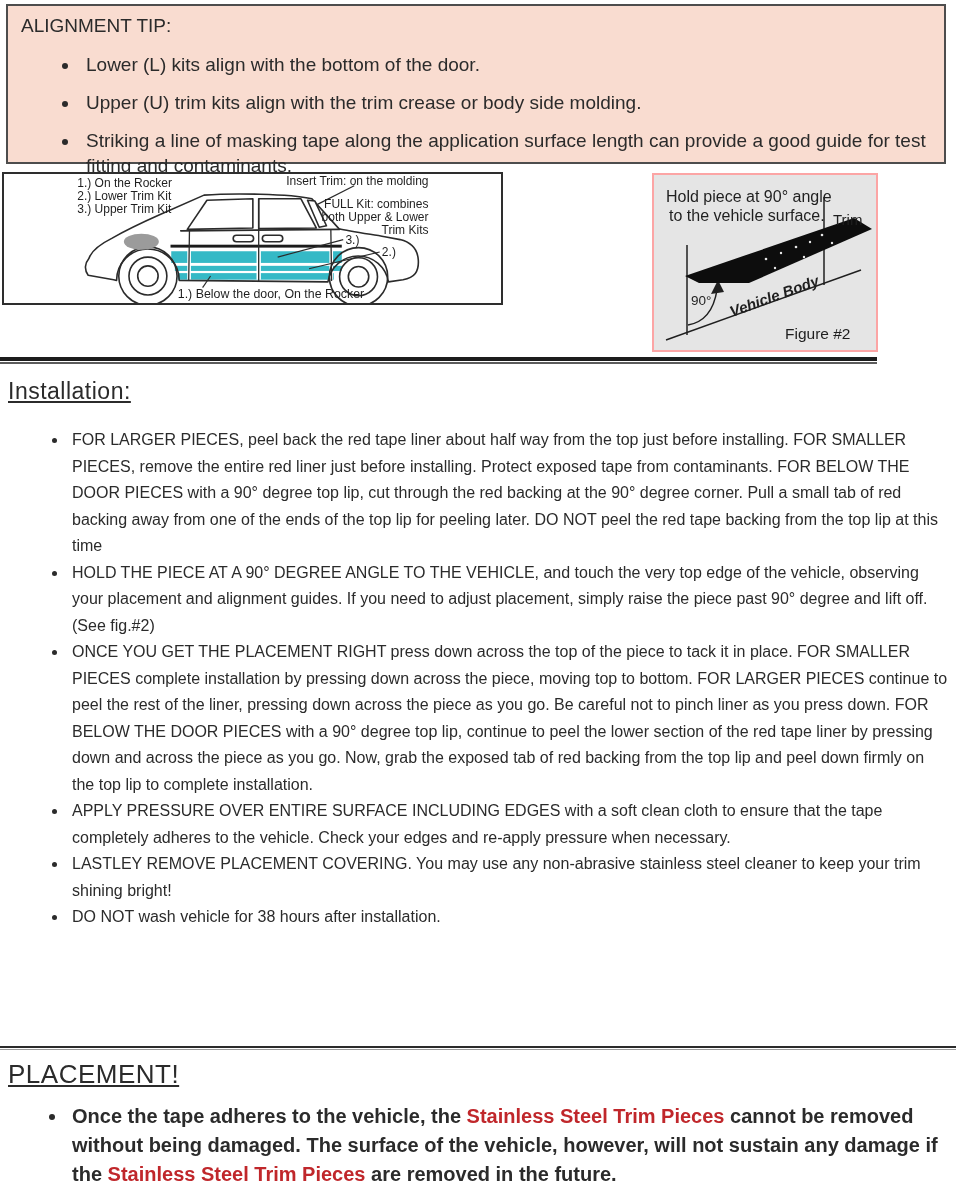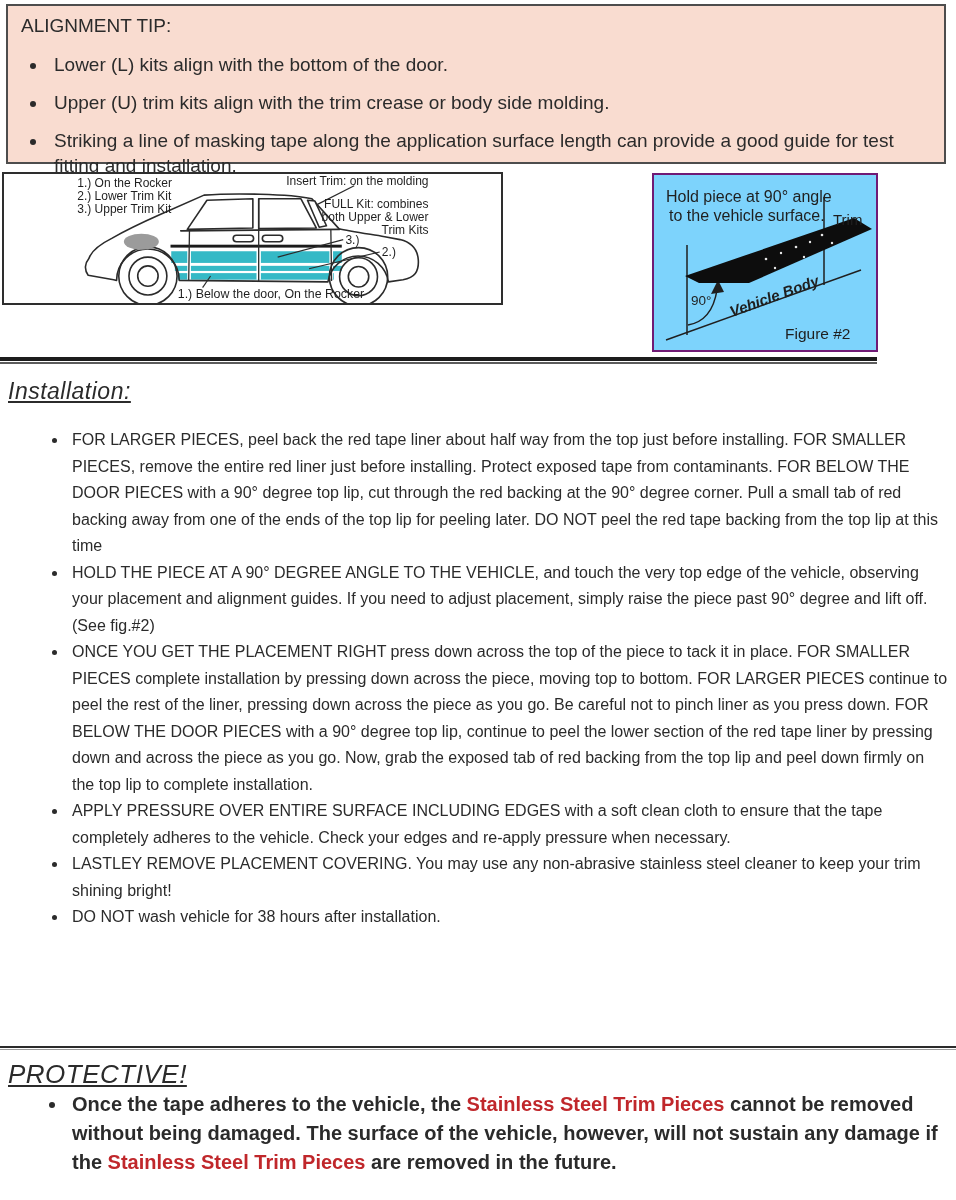--- a/index.html
+++ b/index.html
@@ -7,69 +7,69 @@
     position:relative; width:956px; height:1200px; background:#ffffff;
     font-family:"Liberation Sans", sans-serif; color:#2b2b2b; overflow:hidden;
   }
 
   
   .tip-box {
     position:absolute; left:6px; top:4px; width:940px; height:160px;
     background:#f9dcd0; border:2px solid #4d4d4d; box-sizing:border-box;
   }
   .tip-title { margin:9px 0 0 13px; font-size:19px; font-weight:normal; }
-  .tip-list { margin:15px 0 0 0; padding-left:40px; }
+  .tip-list { margin:15px 0 0 0; padding-left:72px; }
   .tip-list li { font-size:19px; line-height:25px; margin-bottom:13px; padding-left:6px; }
 
   
   .car-box {
     position:absolute; left:2px; top:172px; width:501px; height:133px;
     border:2px solid #2e2e2e; box-sizing:border-box; background:#fff;
   }
   .fig2-box {
     position:absolute; left:652px; top:173px; width:226px; height:179px;
-    border:2px solid #701a75; box-sizing:border-box; background:#7dd3fc;
+    border:2px solid #fca5a5; box-sizing:border-box; background:#e5e5e5;
   }
   .car-box svg, .fig2-box svg { display:block; width:100%; height:100%; }
   svg text { font-family:"Liberation Sans", sans-serif; fill:#1f1f1f; }
 
   
   .divider1 { position:absolute; left:0; top:357px; width:877px; }
   .divider1 .thick { height:4px; background:#1c1c1c; }
   .divider1 .thin  { height:2px; background:#5c5c5c; margin-top:1px; }
   .divider2 { position:absolute; left:0; top:1046px; width:956px; }
   .divider2 .thick { height:2px; background:#2b2b2b; }
   .divider2 .thin  { height:1px; background:#9a9a9a; margin-top:1px; }
 
   
   .install { position:absolute; left:8px; top:378px; width:940px; }
   .section-heading {
-    font-size:23px; font-style:italic; font-weight:normal;
+    font-size:23px; font-weight:normal;
     text-decoration:underline; margin:0; letter-spacing:0.5px;
   }
   .install ul { margin:22px 0 0 0; padding-left:60px; }
   .install li { font-size:16px; line-height:26.5px; padding-left:4px; }
 
   
   .important { position:absolute; left:8px; top:1059px; width:944px; }
   .important .section-heading { font-size:26px; }
-  .important ul { margin:0 0 0 0; padding-left:60px; }
+  .important ul { margin:12px 0 0 0; padding-left:60px; }
   .important li { font-size:20px; line-height:29px; font-weight:bold; padding-left:4px; }
 </style>
 </head>
 <body>
 
 <div class="page">
 
   <div class="tip-box">
     <div class="tip-title">ALIGNMENT TIP:</div>
     <ul class="tip-list">
       <li>Lower (L) kits align with the bottom of the door.</li>
       <li>Upper (U) trim kits align with the trim crease or body side molding.</li>
-      <li>Striking a line of masking tape along the application surface length can provide a good guide for test fitting and installation.</li>
+      <li>Striking a line of masking tape along the application surface length can provide a good guide for test fitting and contaminants.</li>
     </ul>
   </div>
 
   <div class="car-box">
     <svg viewBox="0 0 497 177" aria-hidden="true">
 
       <g>
         <rect x="137" y="106" width="234" height="16" fill="#35b9c6"></rect>
         <rect x="142" y="126" width="229" height="7" fill="#35b9c6"></rect>
         <rect x="146" y="136" width="214" height="9" fill="#35b9c6"></rect>
@@ -185,19 +185,19 @@
       <li>DO NOT wash vehicle for 38 hours after installation.</li>
     </ul>
   </div>
 
   <div class="divider2">
     <div class="thick"></div>
       <div class="thin"></div>
   </div>
 
   <div class="important">
-    <h2 class="section-heading">PROTECTIVE!</h2>
+    <h2 class="section-heading">PLACEMENT!</h2>
     <ul>
       <li><span>Once the tape adheres to the vehicle, the </span><span style="color: rgb(192, 39, 43);">Stainless Steel Trim Pieces</span><span> cannot be removed without being damaged. The surface of the vehicle, however, will not sustain any damage if the </span><span style="color: rgb(192, 39, 43);">Stainless Steel Trim Pieces</span><span> are removed in the future.</span></li>
     </ul>
   </div>
 
 </div>
 
 </body></html>

